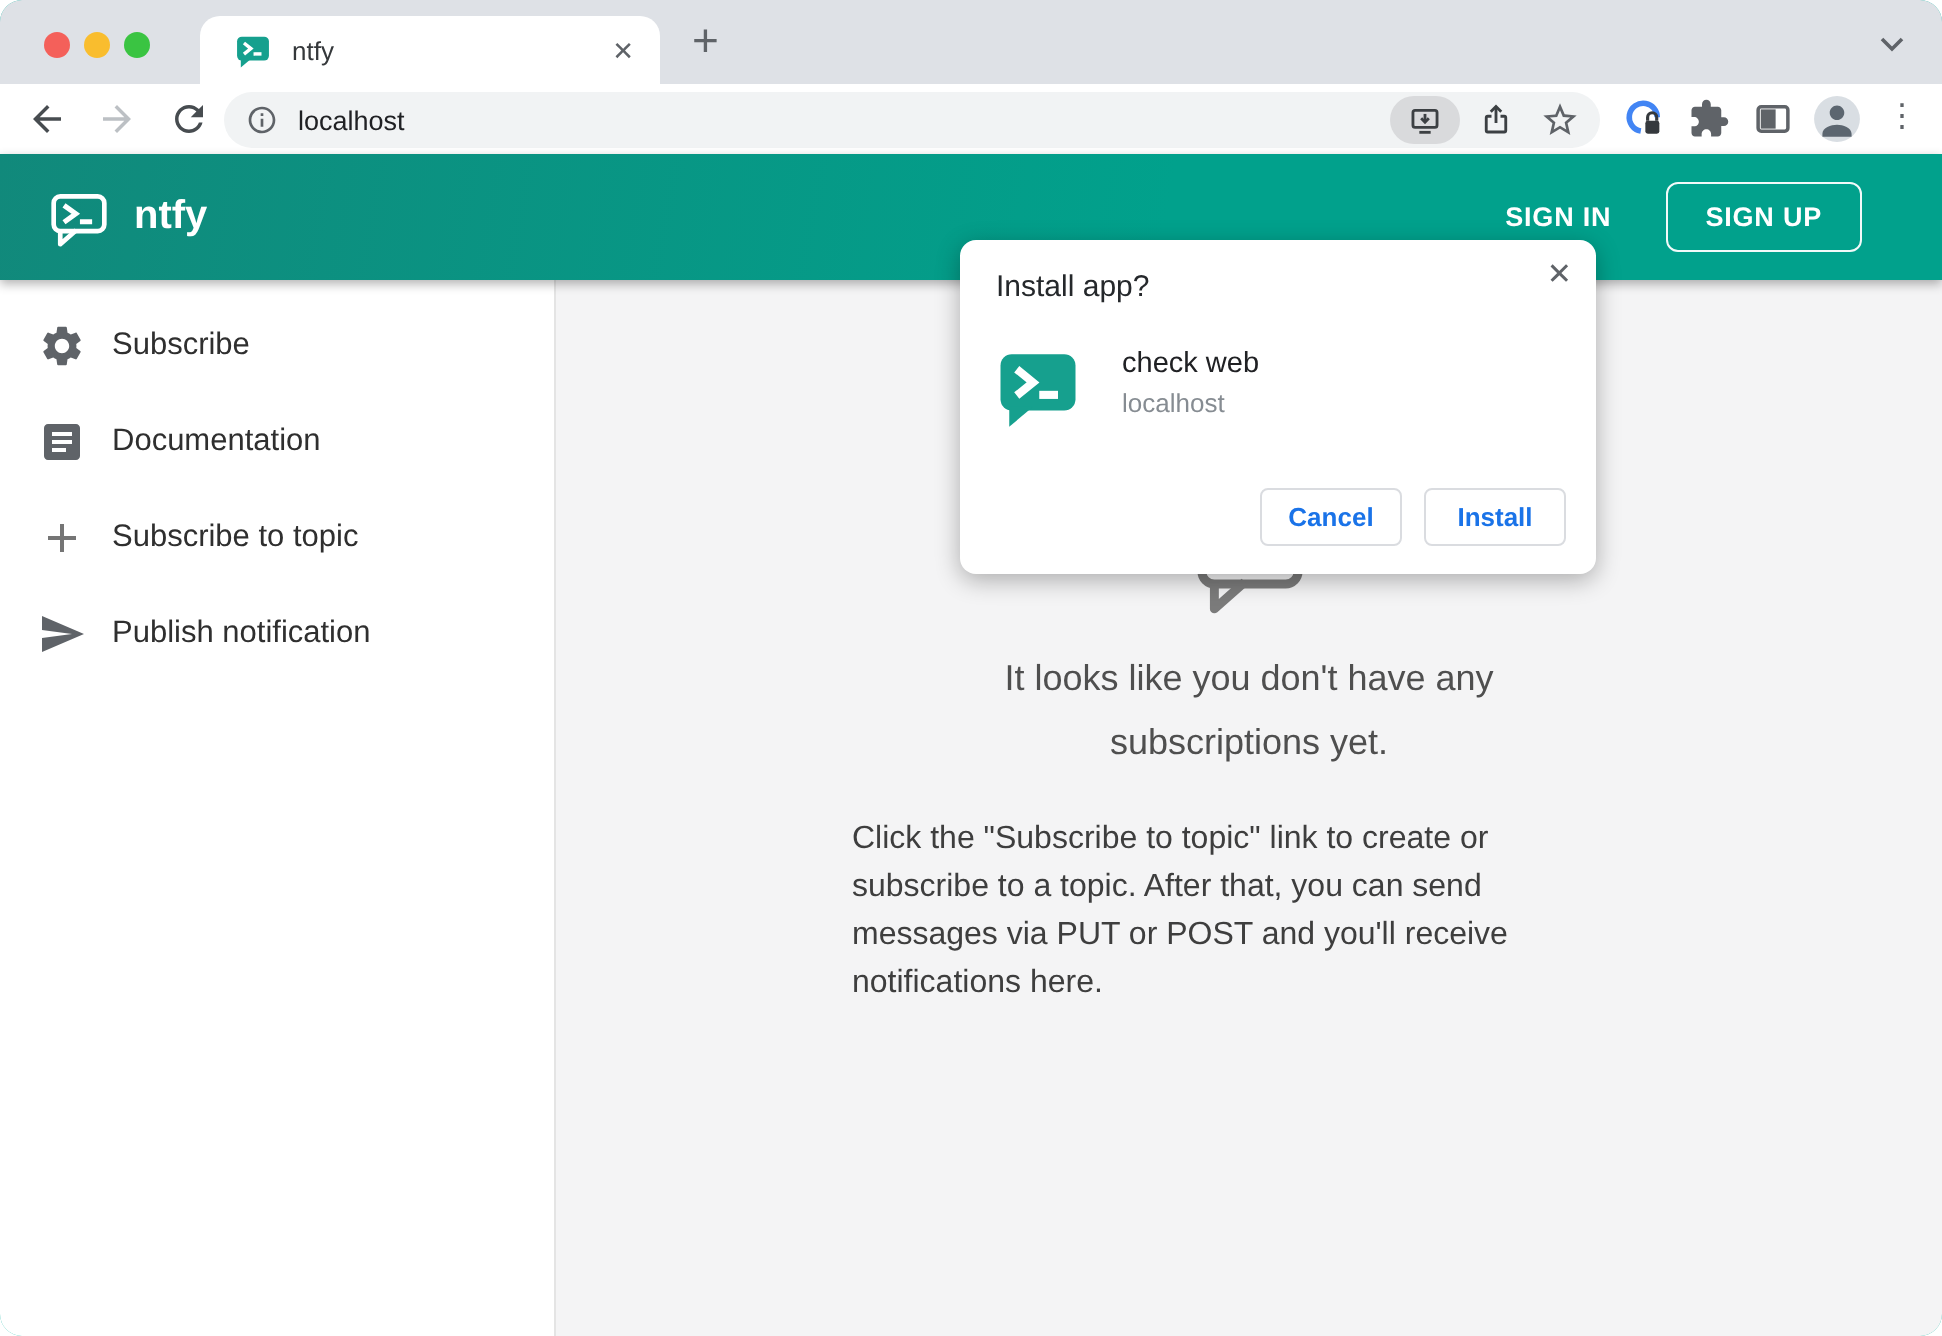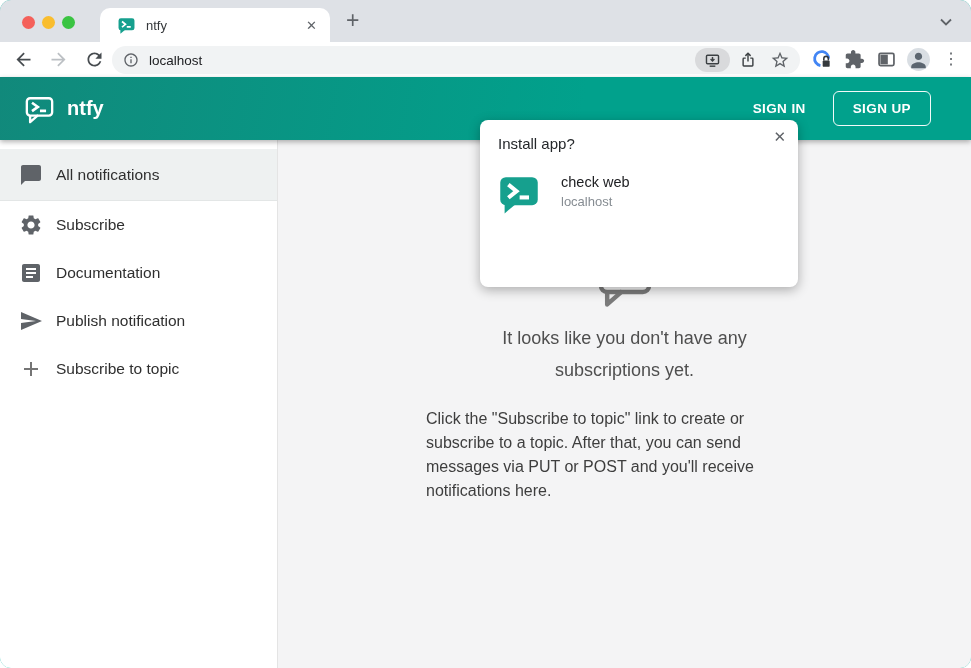--- a/index.html
+++ b/index.html
@@ -176,49 +176,43 @@
     <svg class="logo">
         <use href="#ntfy-outline"></use>
       </svg>
     <span class="brand">ntfy</span>
     <span class="hspacer"></span>
     <span class="signin">SIGN IN</span>
     <span class="signup">SIGN UP</span>
   </div>
 
   <div class="sidebar">
-    <div class="side-item selected">
-      <svg class="side-icon" viewBox="0 0 24 24">
-        <path d="M20 2H4c-1.1 0-2 .9-2 2v18l4-4h14c1.1 0 2-.9 2-2V4c0-1.1-.9-2-2-2z" fill="#5f6368"></path>
-      </svg>
-      <span class="side-label">All notifications</span>
-    </div>
     <div class="side-item">
       <svg class="side-icon" viewBox="0 0 24 24">
         <path d="M19.14 12.94c.04-.3.06-.61.06-.94 0-.32-.02-.64-.07-.94l2.03-1.58c.18-.14.23-.41.12-.61l-1.92-3.32c-.12-.22-.37-.29-.59-.22l-2.39.96c-.5-.38-1.03-.7-1.62-.94l-.36-2.54c-.04-.24-.24-.41-.48-.41h-3.84c-.24 0-.43.17-.47.41l-.36 2.54c-.59.24-1.13.57-1.62.94l-2.39-.96c-.22-.08-.47 0-.59.22L2.74 8.87c-.12.21-.08.47.12.61l2.03 1.58c-.05.3-.09.63-.09.94s.02.64.07.94l-2.03 1.58c-.18.14-.23.41-.12.61l1.92 3.32c.12.22.37.29.59.22l2.39-.96c.5.38 1.03.7 1.62.94l.36 2.54c.05.24.24.41.48.41h3.84c.24 0 .44-.17.47-.41l.36-2.54c.59-.24 1.13-.56 1.62-.94l2.39.96c.22.08.47 0 .59-.22l1.92-3.32c.12-.22.07-.47-.12-.61l-2.01-1.58zM12 15.6c-1.98 0-3.6-1.62-3.6-3.6s1.62-3.6 3.6-3.6 3.6 1.62 3.6 3.6-1.62 3.6-3.6 3.6z" fill="#5f6368"></path>
       </svg>
       <span class="side-label">Subscribe</span>
     </div>
     <div class="side-item">
       <svg class="side-icon" viewBox="0 0 24 24">
         <path d="M19 3H5c-1.1 0-2 .9-2 2v14c0 1.1.9 2 2 2h14c1.1 0 2-.9 2-2V5c0-1.1-.9-2-2-2zm-5 14H7v-2h7v2zm3-4H7v-2h10v2zm0-4H7V7h10v2z" fill="#5f6368"></path>
       </svg>
       <span class="side-label">Documentation</span>
     </div>
     <div class="side-item">
       <svg class="side-icon" viewBox="0 0 24 24">
+        <path d="M19 13h-6v6h-2v-6H5v-2h6V5h2v6h6v2z" fill="#757575"></path>
+      </svg>
+      <span class="side-label">Subscribe to topic</span>
+    </div>
+    <div class="side-item">
+      <svg class="side-icon" viewBox="0 0 24 24">
         <path d="M2.01 21L23 12 2.01 3 2 10l15 2-15 2z" fill="#5f6368"></path>
       </svg>
       <span class="side-label">Publish notification</span>
-    </div>
-    <div class="side-item">
-      <svg class="side-icon" viewBox="0 0 24 24">
-        <path d="M19 13h-6v6h-2v-6H5v-2h6V5h2v6h6v2z" fill="#757575"></path>
-      </svg>
-      <span class="side-label">Subscribe to topic</span>
     </div>
   </div>
 
   <div class="main">
     <div class="empty">
       <svg class="empty-icon">
           <use href="#ntfy-outline"></use>
         </svg>
       <div class="empty-heading">It looks like you don't have any
 subscriptions yet.</div>
@@ -232,15 +226,19 @@
   </div>
 
   <div class="dialog">
     <div class="dlg-title">Install app?</div>
     <span class="dlg-close">✕</span>
     <svg class="dlg-icon">
         <use href="#ntfy-filled"></use>
       </svg>
     <div class="dlg-app">check web</div>
     <div class="dlg-origin">localhost</div>
+    <div class="dlg-actions">
+      <button class="dlg-btn">Cancel</button>
+      <button class="dlg-btn">Install</button>
+    </div>
   </div>
 
 </div>
 
 </body></html>

